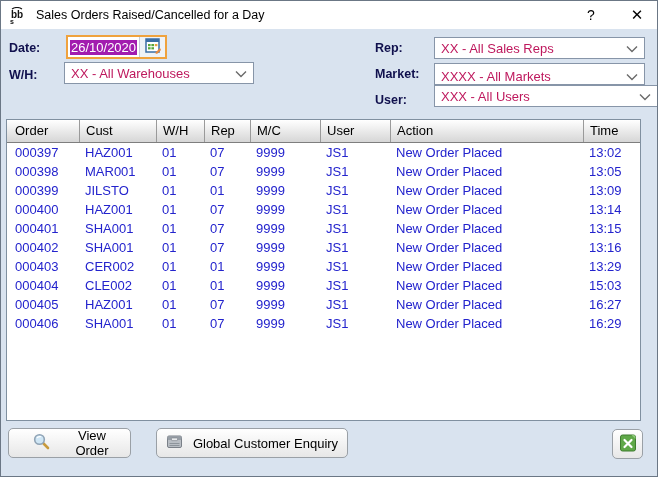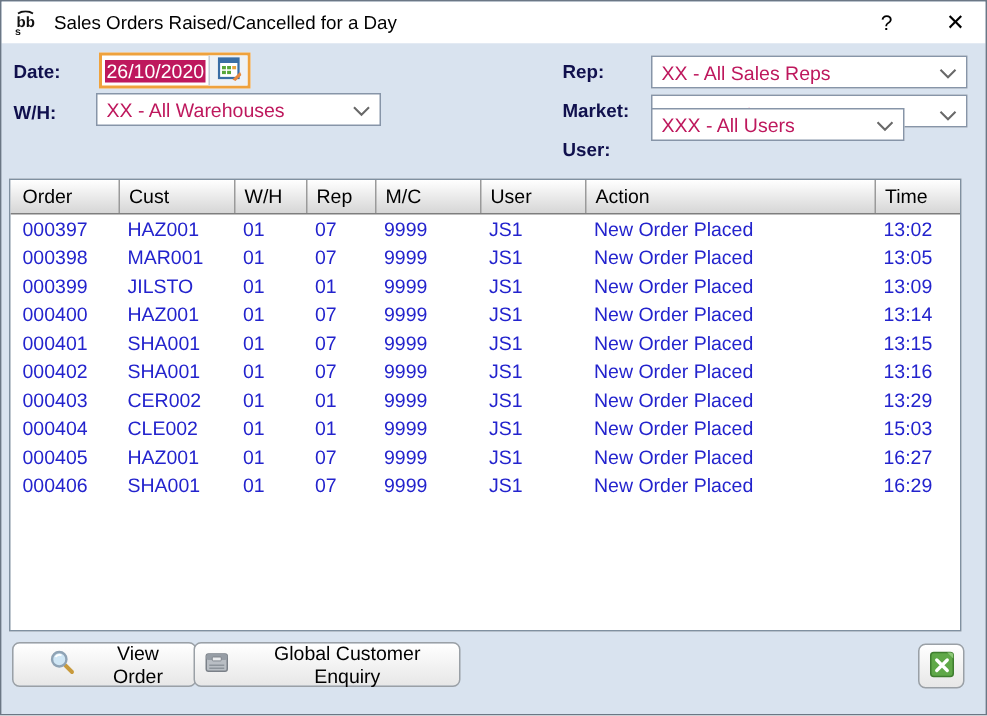--- a/index.html
+++ b/index.html
@@ -17,31 +17,31 @@
     font-family:"Liberation Sans", sans-serif;}
   .tb-btn.help{margin-left:auto;}
   .tb-btn.close{margin-left:10px;margin-right:2px;font-size:15px;}
   
   .content{position:absolute;top:28px;left:0;right:0;bottom:0;background:#d9e3ef;}
   .flabel{position:absolute;font-size:12.5px;font-weight:bold;color:#10104d;white-space:nowrap;}
   
   .date-group{position:absolute;left:65px;top:6px;width:101px;height:24px;box-sizing:border-box;
     border:2px solid #efa23d;background:#fff;display:flex;align-items:stretch;}
   .date-input{flex:1;display:flex;align-items:center;padding-left:2px;font-size:13px;color:#000;overflow:hidden;}
-  .date-sel{background:#be185d;color:#fff;padding:0 1px;white-space:nowrap;}
+  .date-sel{background:#a21caf;color:#fff;padding:0 1px;white-space:nowrap;}
   .cal-btn{width:26px;border:none;border-left:1px solid #c3cdd8;background:#eef2f6;
     display:flex;align-items:center;justify-content:center;padding:0;}
   
   .dd{position:absolute;height:22px;box-sizing:border-box;background:#fff;border:1px solid #8795a8;
     display:flex;align-items:center;padding:0 6px;font-size:13px;color:#be185d;cursor:default;}
   .dd .chev{margin-left:auto;flex:0 0 auto;}
   .dd-wh{left:63px;top:33px;width:190px;justify-content:center;}
   .dd-rep{left:433px;top:8px;width:211px;}
   .dd-market{left:433px;top:34px;width:211px;align-items:flex-end;}
-  .dd-user{left:433px;top:43px;width:169px;}
+  .dd-user{left:433px;top:56px;width:224px;}
   
   .table{position:absolute;left:5px;top:90px;width:635px;height:302px;box-sizing:border-box;
     background:#fff;border:1px solid #8090a0;overflow:hidden;}
   .thead{display:flex;height:22px;background:linear-gradient(#ffffff,#d6d6d6);
     border-bottom:1px solid #7e7e7e;font-size:13px;color:#000;}
   .th{box-sizing:border-box;padding:3px 0 0 6px;border-left:1px solid #9a9a9a;white-space:nowrap;overflow:hidden;}
   .th:first-child{border-left:none;}
   .trow{display:flex;height:19px;font-size:13px;color:#2323cd;align-items:center;}
   .td{box-sizing:border-box;padding-left:6px;white-space:nowrap;overflow:hidden;}
   .c0{width:72px;padding-left:8px;}
@@ -50,21 +50,21 @@
   .c3{width:46px;}
   .c4{width:70px;}
   .c5{width:70px;}
   .c6{width:193px;}
   .c7{flex:1;}
   
   .btn{position:absolute;height:30px;box-sizing:border-box;border:1px solid #9aa0a6;border-radius:5px;
     background:linear-gradient(#ffffff,#e7e7e7);display:flex;align-items:center;justify-content:center;
     gap:10px;font-size:13px;color:#000;cursor:default;font-family:"Liberation Sans", sans-serif;}
   .btn-view{left:7px;top:399px;width:123px;padding-left:24px;}
-  .btn-global{left:128px;top:399px;width:178px;}
+  .btn-global{left:155px;top:399px;width:192px;}
   .btn-excel{left:611px;top:400px;width:31px;height:30px;border-radius:5px;gap:0;}
 </style>
 </head>
 <body>
 
 <div class="window">
 
   <div class="titlebar">
     <span class="app-icon">
       <svg width="20" height="17" viewBox="0 0 20 17">

